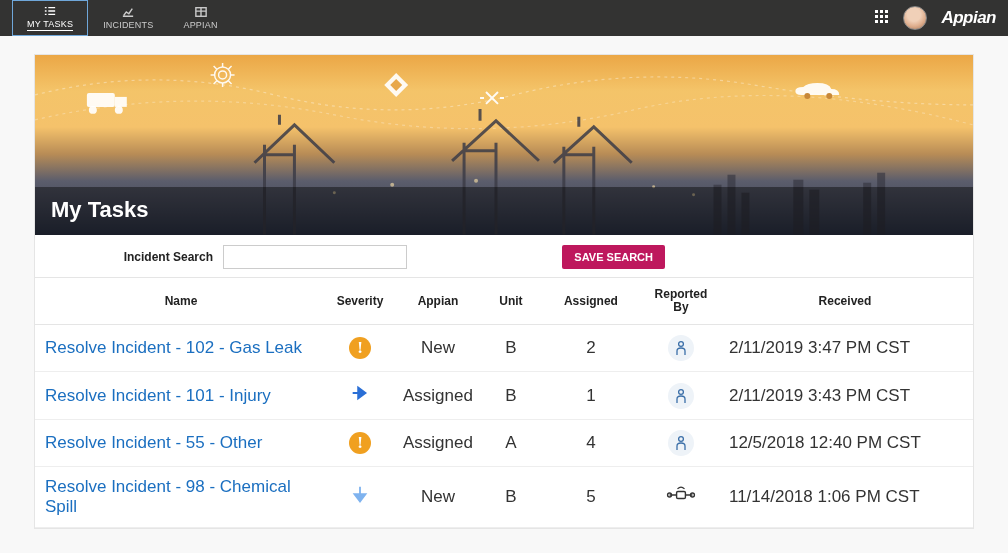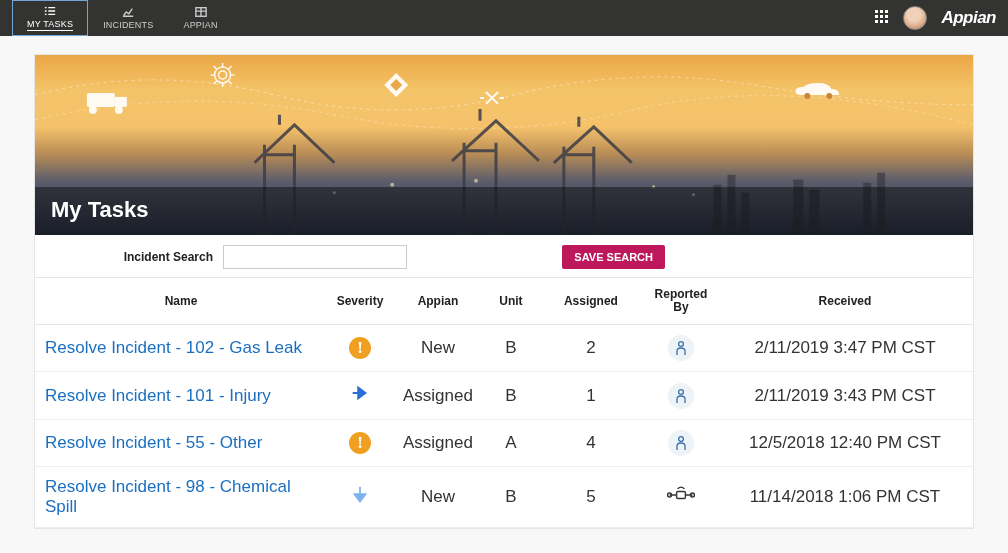--- a/index.html
+++ b/index.html
@@ -26,21 +26,21 @@
   .search-input { border: 1px solid #ccc; height: 24px; width: 184px; padding: 0 6px; font-size: 12px; }
   .flex-spacer { flex: 1; }
   .save-btn { background: #be185d; color: #fff; border: none; padding: 6px 12px; font-size: 11px; font-weight: 600; cursor: pointer; border-radius: 2px; margin-right: 290px; }
 
   table { width: 100%; border-collapse: collapse; }
   thead th { text-align: center; font-weight: 600; font-size: 12px; color: #222; padding: 10px 8px; border-top: 1px solid #e5e5e5; border-bottom: 1px solid #e5e5e5; }
   thead th.center { text-align: center; }
   thead th.right { padding-right: 12px; }
   tbody td { padding: 10px 8px; border-bottom: 1px solid #eee; font-size: 17px; vertical-align: middle; }
   tbody td.center { text-align: center; }
-  tbody td.right { text-align: center; padding-right: 12px; color: #333; }
+  tbody td.right { text-align: left; padding-right: 12px; color: #333; }
   .task-link { color: #1b6fc0; text-decoration: none; cursor: pointer; }
 
   .sev-icon { width: 22px; height: 22px; display: inline-flex; align-items: center; justify-content: center; border-radius: 50%; }
   .sev-high { background: #f0a020; color: #fff; font-weight: 700; font-family: Georgia, serif; }
   .sev-arrow svg { width: 22px; height: 22px; }
 
   .rep-icon { width: 26px; height: 26px; display: inline-flex; align-items: center; justify-content: center; border-radius: 50%; background: #eef3f8; }
   .rep-icon svg { width: 16px; height: 16px; }
   .rep-sensor svg { width: 30px; height: 18px; }
   .rep-sensor { width: auto; height: auto; background: none; }

